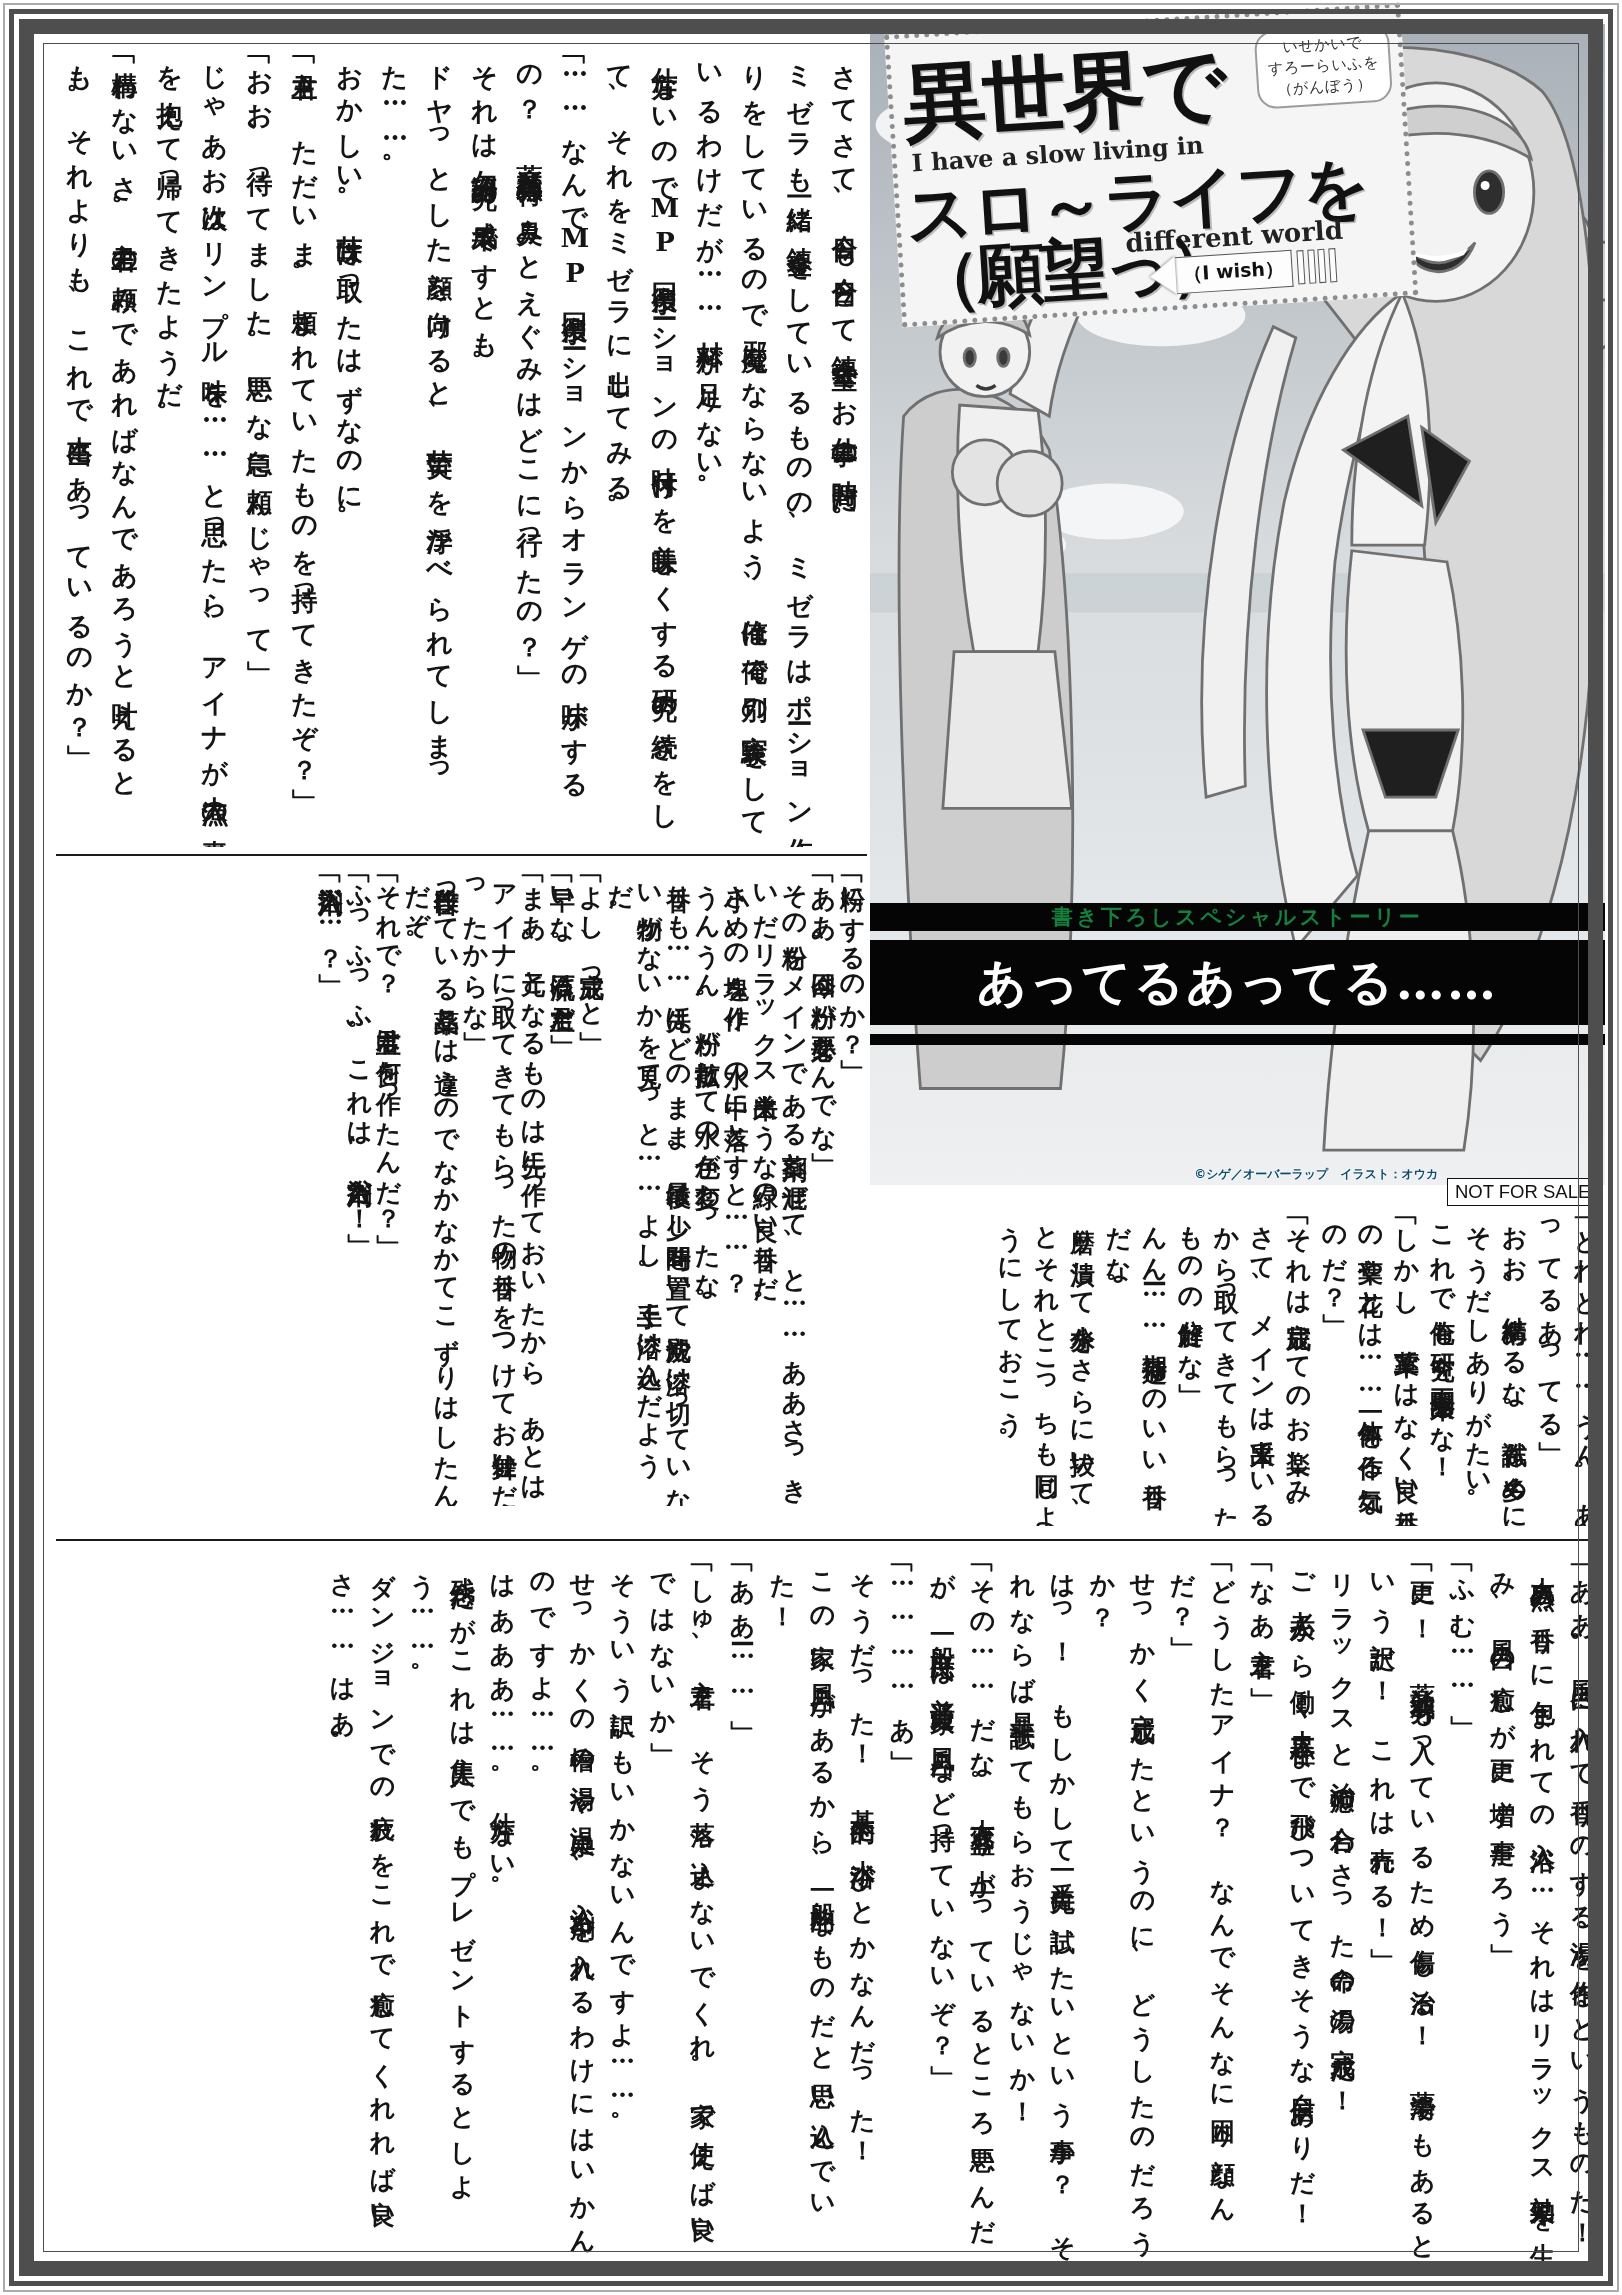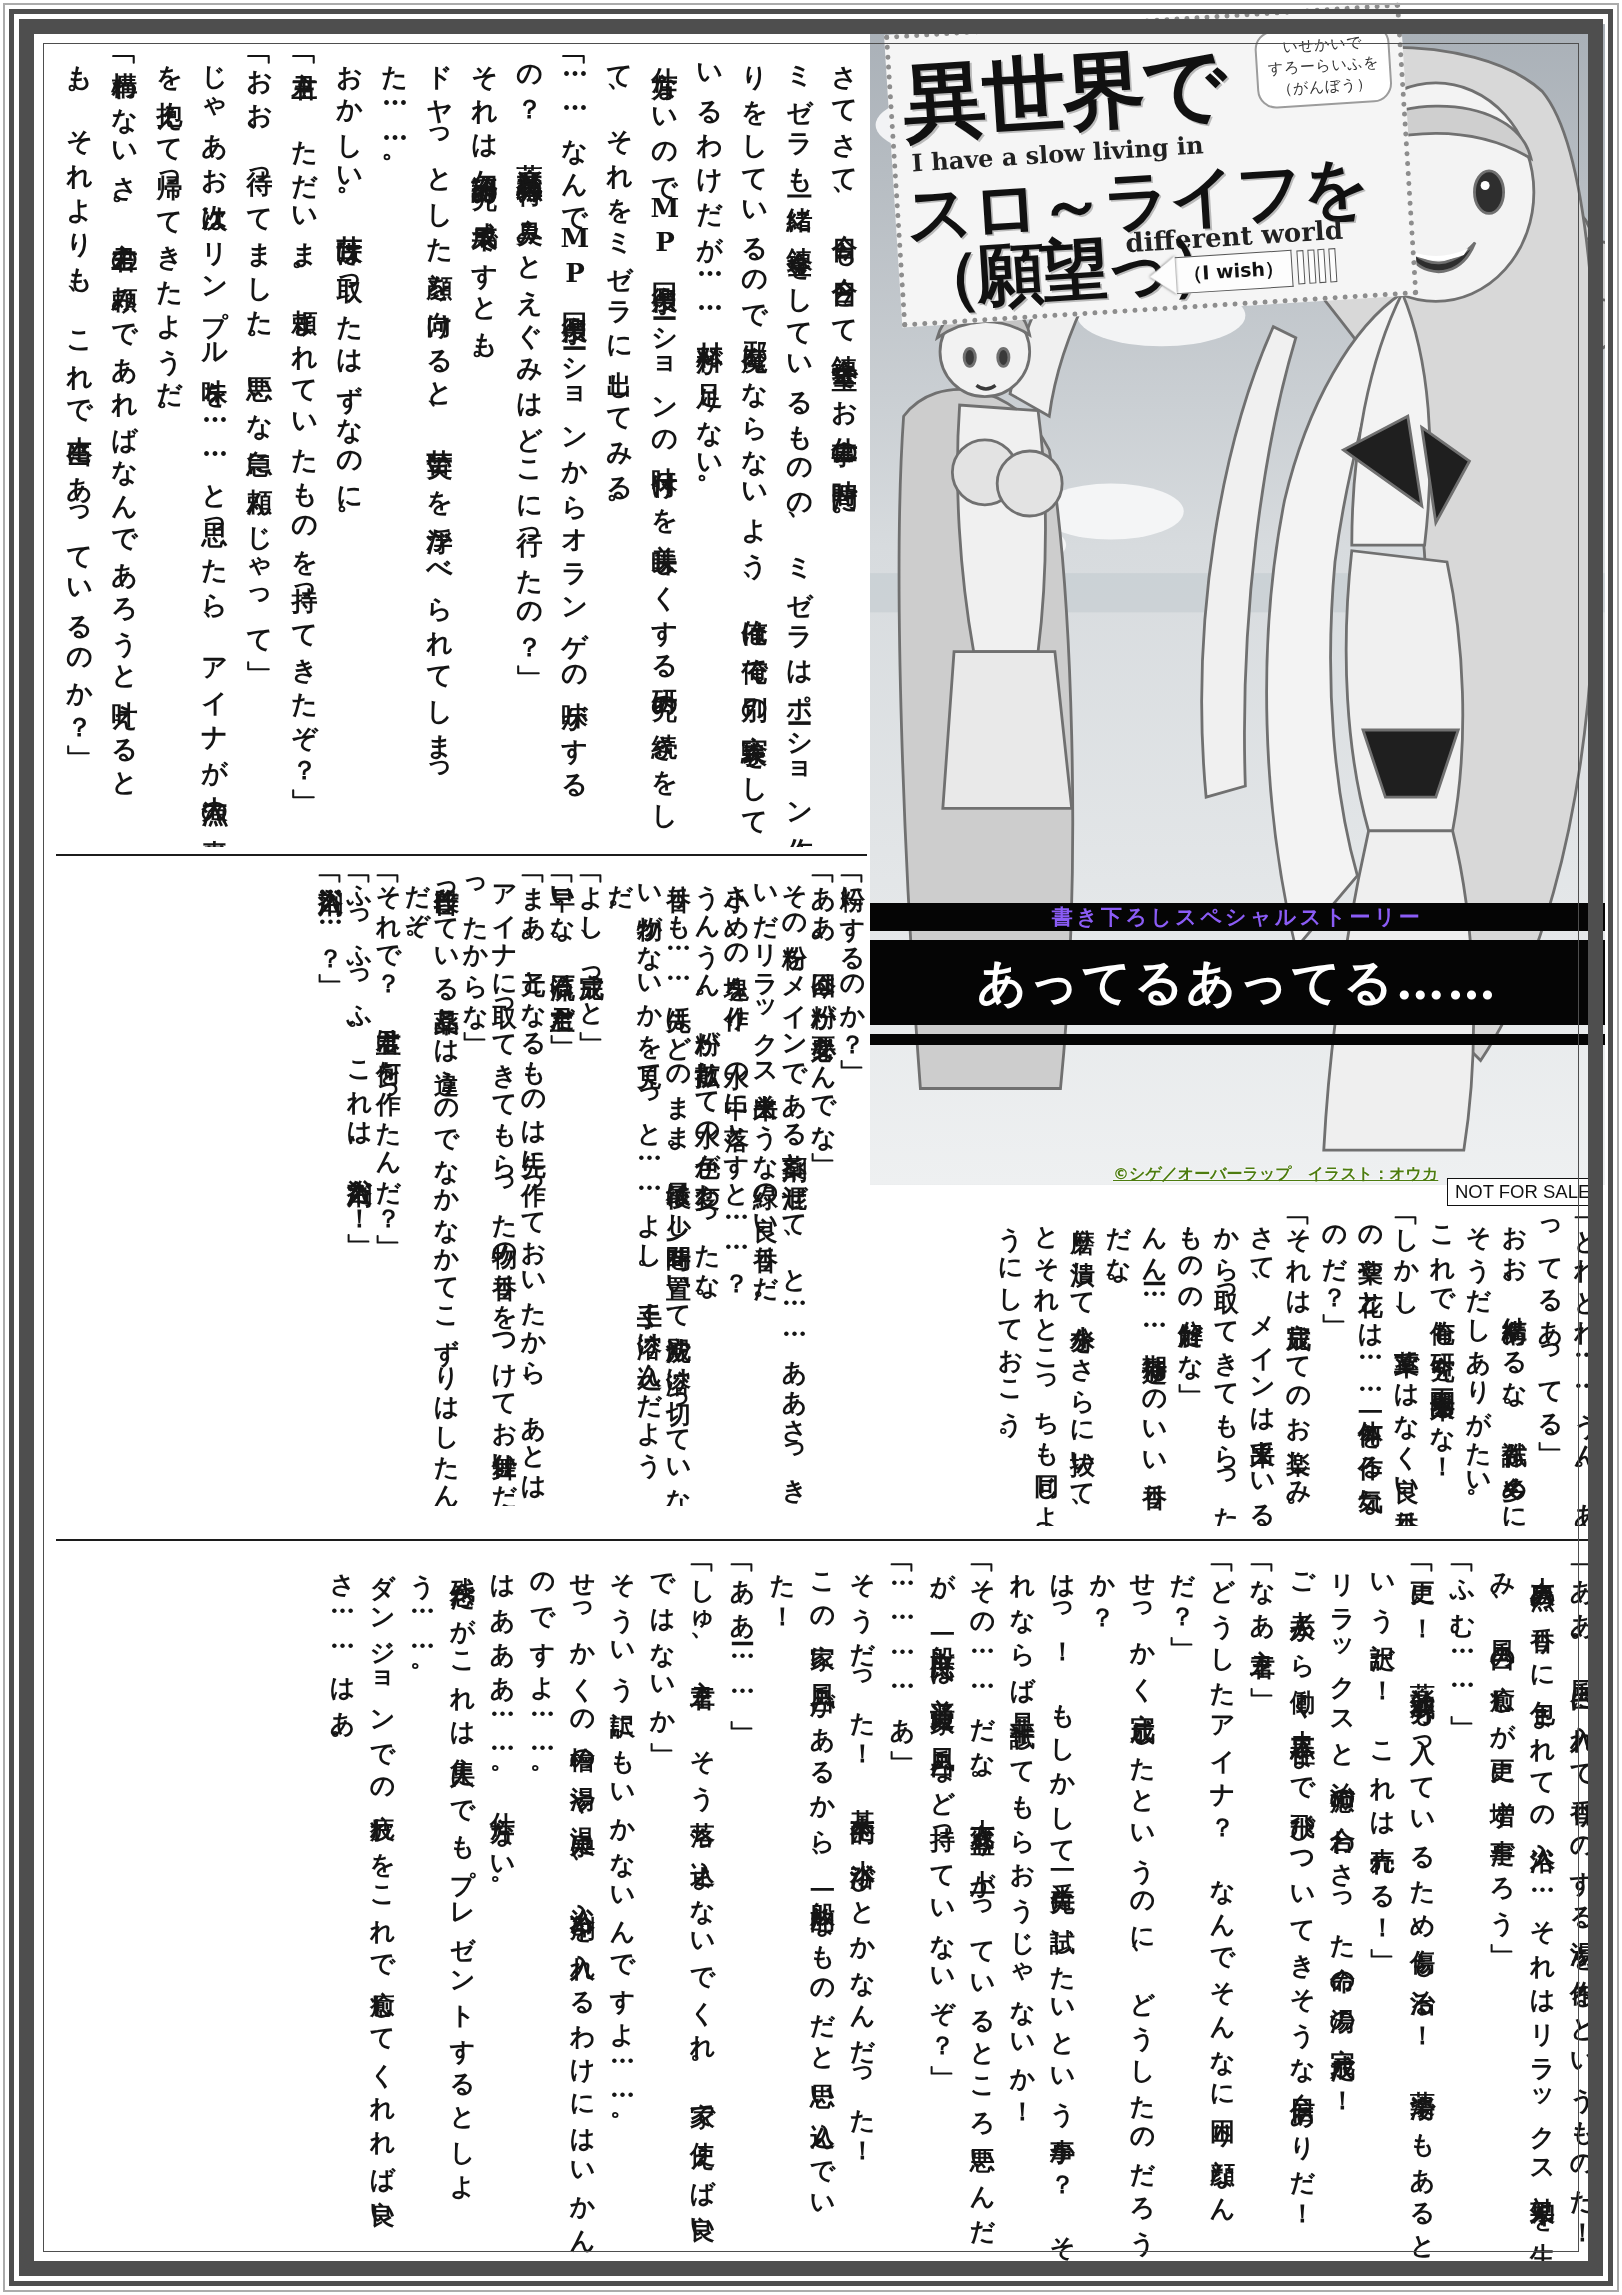--- a/index.html
+++ b/index.html
@@ -42,32 +42,32 @@
   .logo-line3{position:absolute;left:9px;top:197px;font-size:68px;font-weight:bold;letter-spacing:-4.5px;
               color:#111;text-shadow:1.7px 1.7px 0 #bbb;white-space:nowrap;}
   .wish-arrow{position:absolute;left:245px;top:234px;display:flex;align-items:center;z-index:21;}
   .wish-arrow .tri{width:0;height:0;border-top:19px solid transparent;border-bottom:19px solid transparent;
                    border-right:26px solid #fdfdfd;filter:drop-shadow(0 0 1.7px #555);}
   .wish-arrow .body{background:#fdfdfd;border:1.7px solid #555;border-left:none;height:35px;display:flex;
                     align-items:center;padding:0 7.8px;font-size:19px;font-weight:bold;color:#111;}
   .wish-arrow .stripes{display:flex;gap:3.9px;margin-left:4.5px;}
   .wish-arrow .stripes span{display:block;width:5px;height:32.5px;background:#fdfdfd;border:1.1px solid #555;}
   
-  .banner-label{position:absolute;left:870px;top:903px;width:735px;height:28px;background:#050505;color:#8b5cf6;
+  .banner-label{position:absolute;left:870px;top:903px;width:735px;height:28px;background:#050505;color:#15803d;
                 display:flex;align-items:center;justify-content:center;font-size:21px;letter-spacing:3.4px;
                 font-family:"DejaVu Sans","Liberation Sans",sans-serif;font-weight:bold;z-index:15;}
   .banner-title{position:absolute;left:870px;top:940px;width:735px;height:85px;background:#050505;color:#fff;
                 display:flex;align-items:center;justify-content:center;font-size:49px;letter-spacing:2.2px;
                 font-weight:bold;z-index:15;}
   .banner-strip{position:absolute;left:870px;top:1034px;width:735px;height:11.2px;background:#050505;z-index:15;}
   
   .credit-row{position:absolute;left:870px;top:1142px;width:728px;display:flex;justify-content:flex-end;
               align-items:center;gap:9px;z-index:15;}
-  .credit-text{font-size:16px;font-weight:bold;color:#4d7c0f;
-               font-family:"DejaVu Sans","Liberation Sans",sans-serif;text-shadow:0 0 2.2px #fff,0 0 2.2px #fff;text-decoration:underline;}
+  .credit-text{font-size:12px;font-weight:bold;color:#0c4a6e;
+               font-family:"DejaVu Sans","Liberation Sans",sans-serif;text-shadow:0 0 2.2px #fff,0 0 2.2px #fff;}
   .nfs-badge{border:1.7px solid #111;background:#fff;padding:2.2px 6.7px;font-size:18.5px;color:#111;
              font-family:Liberation Sans, sans-serif;margin-top:36px;}
 </style>
 </head>
 <body>
 
 <div class="page">
 
   <div class="illustration">
     <svg width="735" height="1161" viewBox="0 0 1312 2072" xmlns="http://www.w3.org/2000/svg">

